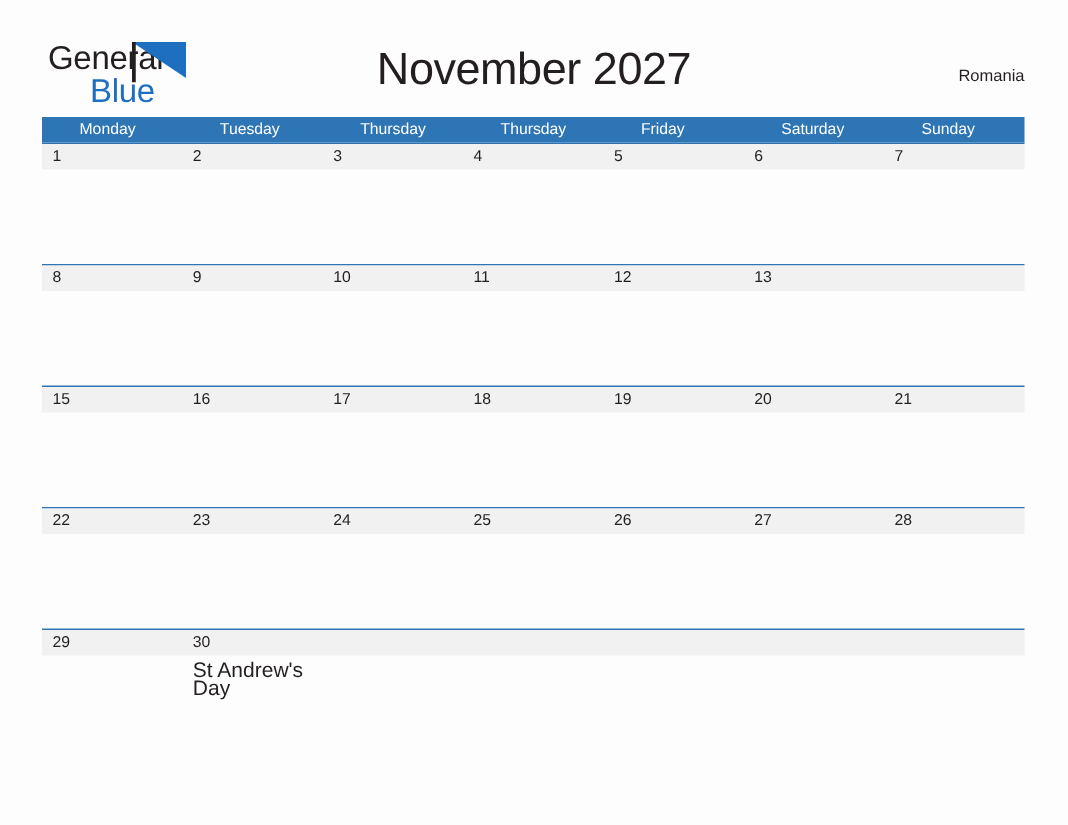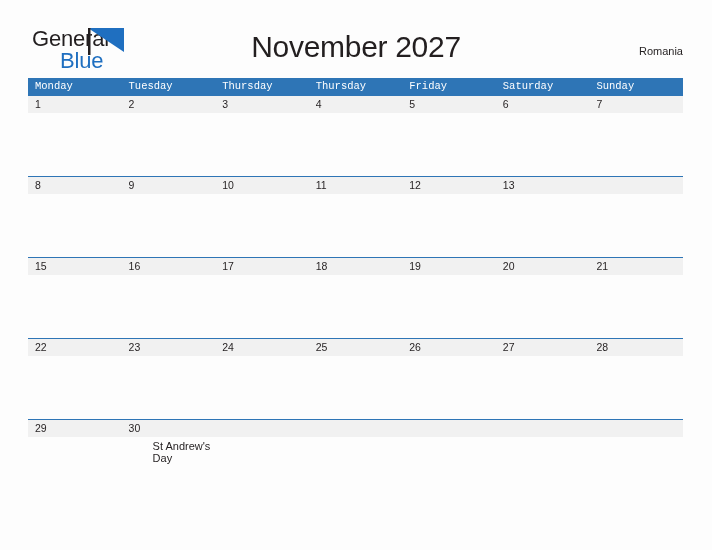--- a/index.html
+++ b/index.html
@@ -94,23 +94,23 @@
     width: 655px;
     height: 17px;
     background: #2e75b6;
   }
   .weekday-header-cell {
     width: 93.57px;
     height: 17px;
     line-height: 17px;
     color: #ffffff;
     font-size: 10.5px;
-    padding-left: 7px;
+    padding-left: 25px;
     box-sizing: border-box;
-    font-family: Liberation Mono, monospace;
+    font-family: Liberation Sans, sans-serif;
     overflow: hidden;
     white-space: nowrap;
   }
 
   .week-row {
     width: 655px;
     border-top: 1.5px solid #2e75b6;
   }
   .week-row:first-of-type {
     border-top: none;
@@ -142,26 +142,25 @@
     font-family: "Liberation Sans", sans-serif;
     overflow: hidden;
     white-space: nowrap;
   }
   .event-cell {
     width: 93.57px;
     height: 63px;
     padding-left: 7px;
     padding-top: 3px;
     box-sizing: border-box;
-    font-size: 11px;
+    font-size: 14px;
     color: #231f20;
     font-family: "Liberation Sans", sans-serif;
     line-height: 12px;
     overflow: hidden;
-    margin-left: 24px;
   }
   .event-cell .event-text:empty {
     display: none;
   }
 </style>
 </head>
 <body>
 
 <div id="top-bar">
 

